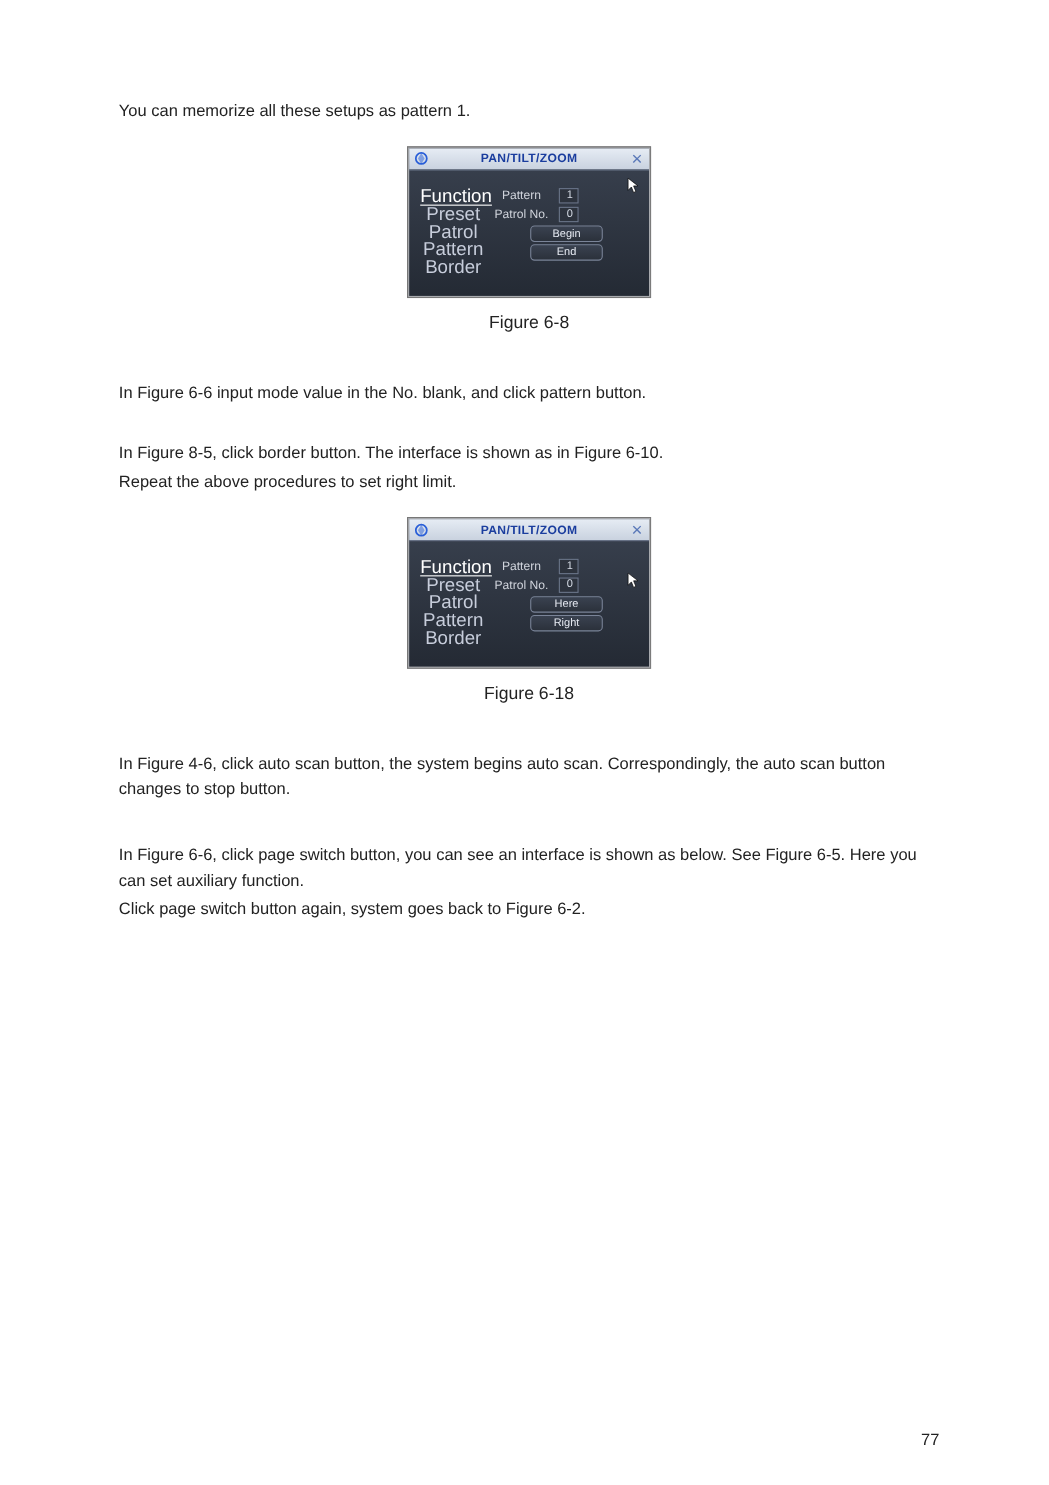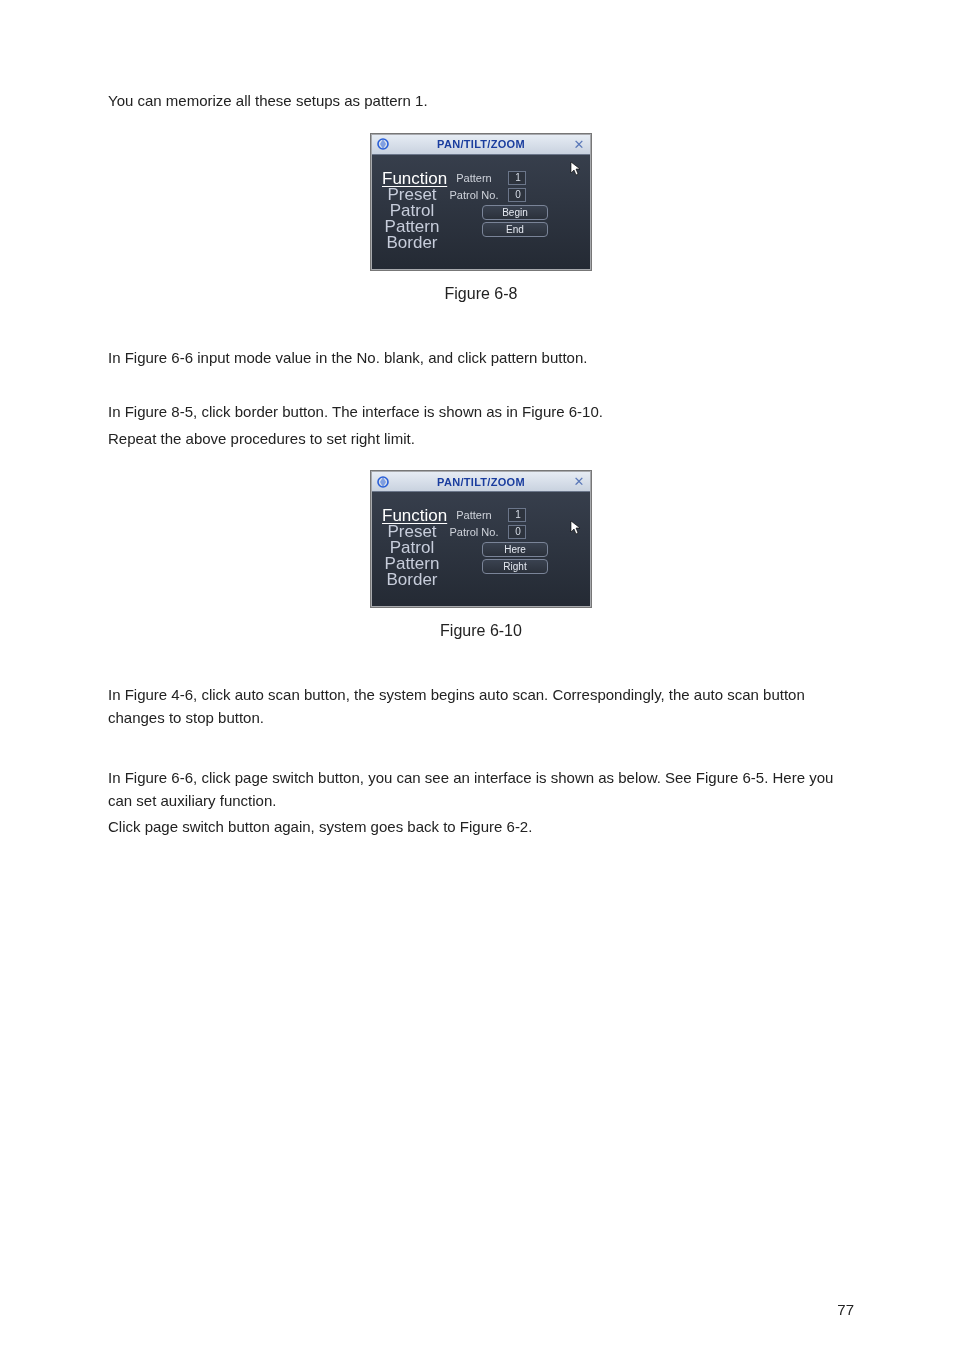--- a/index.html
+++ b/index.html
@@ -239,21 +239,21 @@
             <div class="btn-pill">Right</div>
           </div>
           <span class="cursor-icon" style="top:28px">
             <svg width="12" height="16" viewBox="0 0 12 16">
                 <path d="M1 1 L1 12 L4 9 L6 14 L8 13 L6 8 L10 8 Z" fill="#fff" stroke="#000" stroke-width="0.6"></path>
               </svg>
           </span>
         </div>
       </div>
     </div>
-    <div class="figure-caption">Figure 6-10</div>
+    <div class="figure-caption">Figure 6-18</div>
   </div>
 
   <div style="height:28px"></div>
 
   <div class="para-block">
     <p class="body">In Figure 4-6, click auto scan button, the system begins auto scan. Correspondingly, the auto scan button changes to stop button.</p>
   </div>
 
   <div style="height:18px"></div>
 

